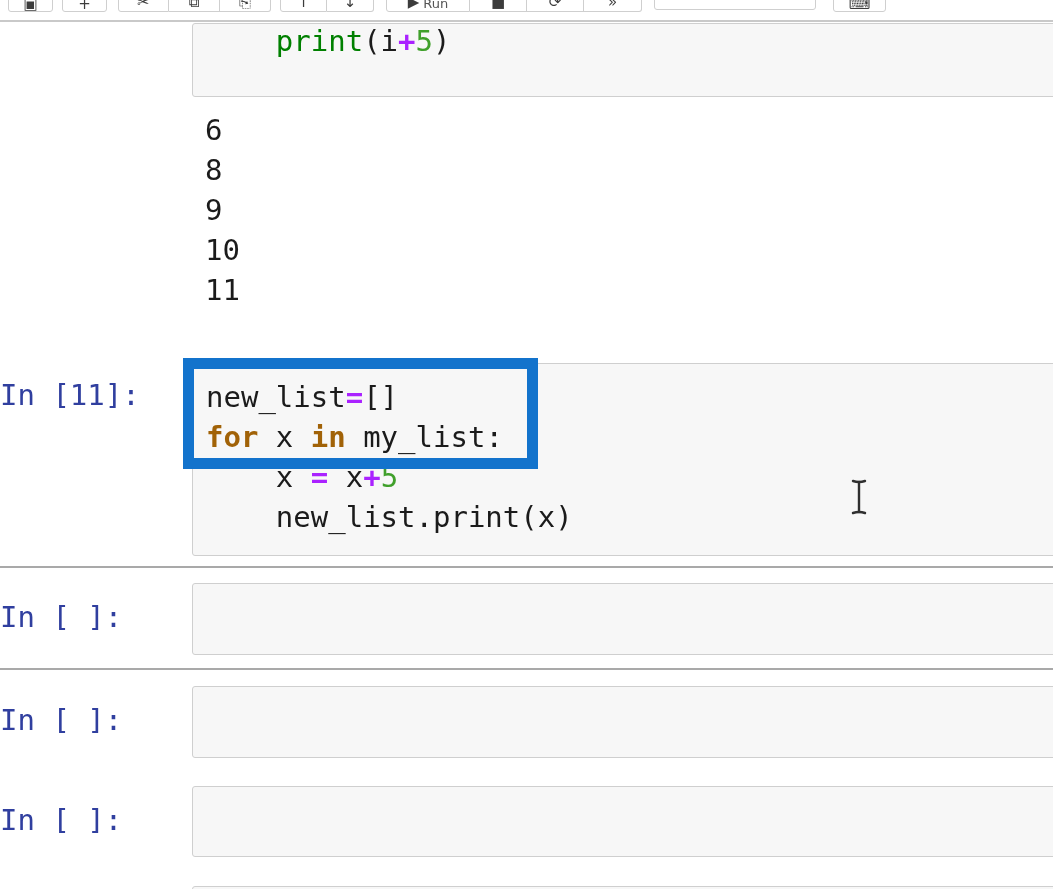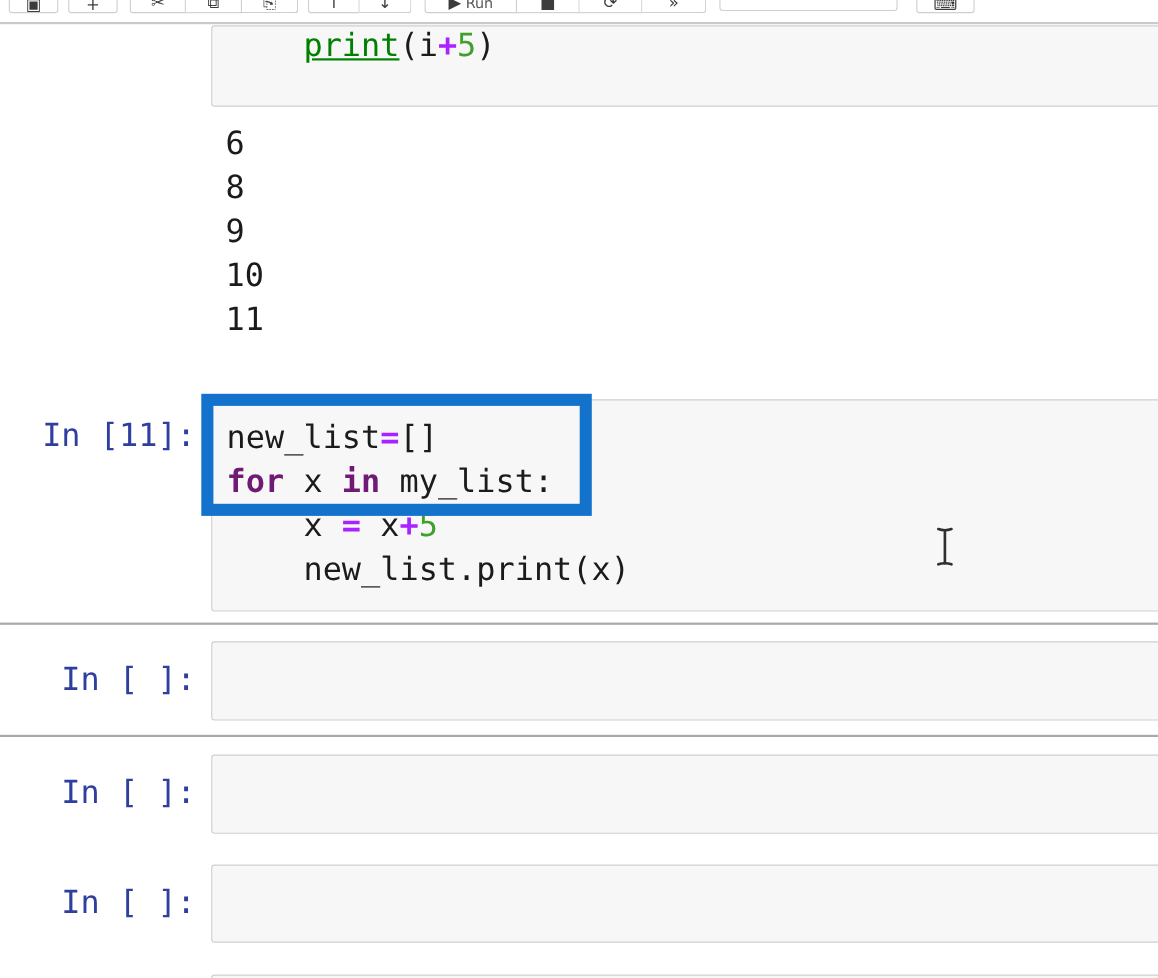--- a/index.html
+++ b/index.html
@@ -20,29 +20,29 @@
   .tgroup .seg:first-child{border-left-width:1px;border-radius:3px 0 0 3px;}
   .tgroup .seg:last-child{border-radius:0 3px 3px 0;}
   .run-label{font-size:13px;color:#555;line-height:15px;}
   .tselect{position:absolute;top:-22px;height:32px;background:#fff;border:1px solid #cfcfcf;border-radius:3px;box-sizing:border-box;
         display:flex;align-items:center;padding-left:10px;font-size:15px;color:#444;overflow:hidden;}
 
   
   .cellbox{position:absolute;left:192px;right:-6px;background:#f7f7f7;border:1px solid #cfcfcf;border-radius:3px;box-sizing:border-box;overflow:hidden;}
   .codearea{margin:0;padding:13px 0 0 13px;font-family:"DejaVu Sans Mono","Liberation Mono",monospace;
         font-size:29px;line-height:40px;color:#1b1b1b;white-space:pre;}
-  .prompt{position:absolute;left:0;width:178px;text-align:right;font-family:"DejaVu Sans Mono","Liberation Mono",monospace;
+  .prompt{position:absolute;left:0;width:178px;font-family:"DejaVu Sans Mono","Liberation Mono",monospace;
         font-size:29px;line-height:30px;color:#303F9F;white-space:pre;}
   .outputarea{position:absolute;left:205px;margin:0;font-family:"DejaVu Sans Mono","Liberation Mono",monospace;
         font-size:29px;line-height:40px;color:#1b1b1b;white-space:pre;}
   .divider{position:absolute;left:0;width:100%;height:2px;background:#a9a9a9;}
 
   
-  .tok-kw{color:#701a75;font-weight:bold;}
-  .tok-bi{color:#008000;text-decoration:underline;}
+  .tok-kw{color:#a16207;font-weight:bold;}
+  .tok-bi{color:#008000;}
   .tok-op{color:#AA22FF;font-weight:bold;}
   .tok-num{color:#40a02b;}
 
   
   .annotation{position:absolute;left:183px;top:358px;width:355px;height:111px;border:11px solid #1373cc;box-sizing:border-box;z-index:6;background:transparent;}
 
   
   .ibeam{position:absolute;left:849px;top:479px;z-index:7;}
 </style>
 </head>

